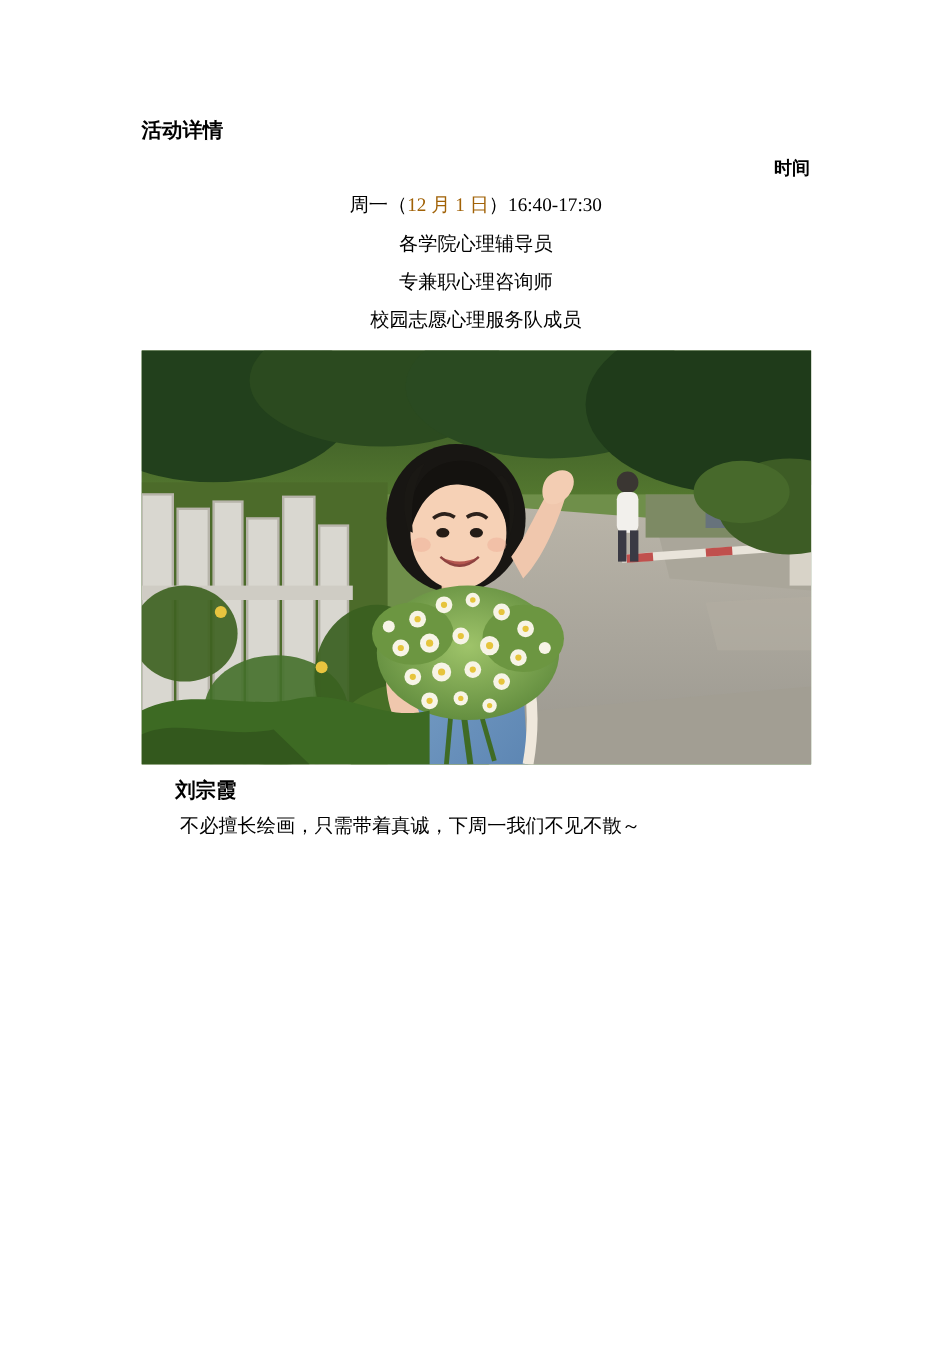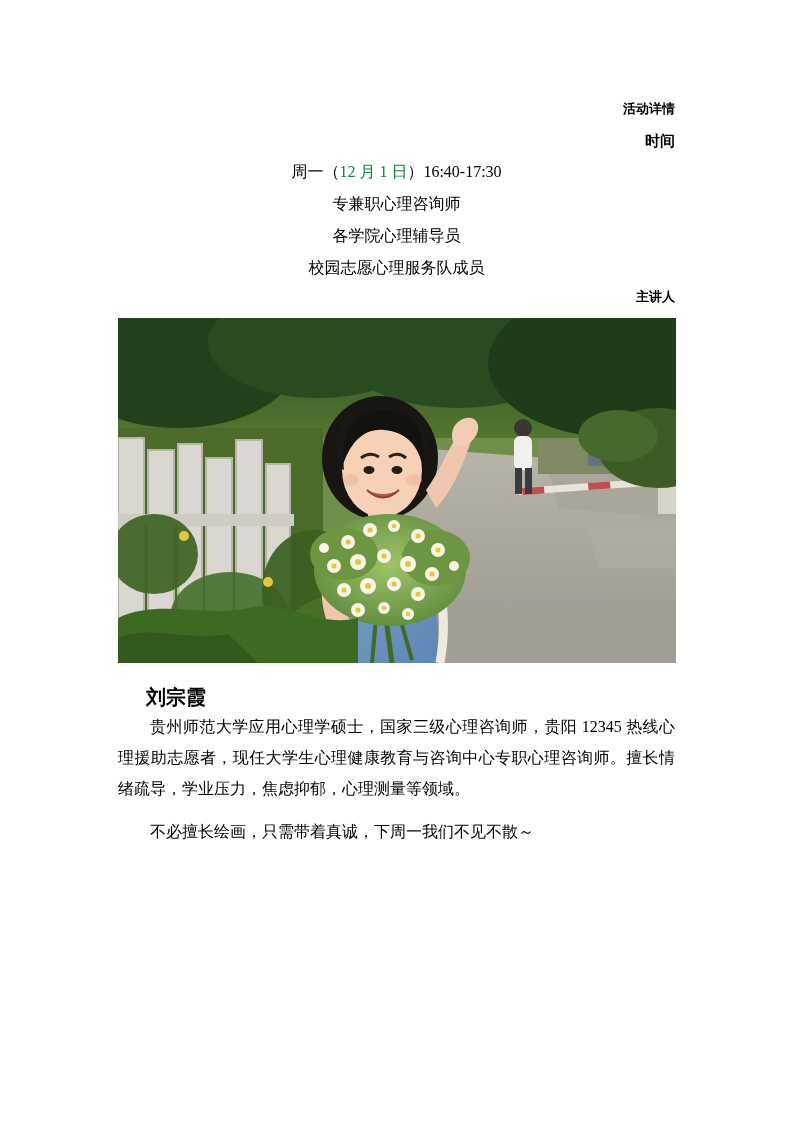--- a/index.html
+++ b/index.html
@@ -17,59 +17,59 @@
   .page {
     position: relative;
     width: 793px;
     height: 1122px;
     box-sizing: border-box;
     padding: 96px 118px 0 118px;
   }
   .section-label {
     font-family: "Liberation Sans", "DejaVu Sans", sans-serif;
     font-weight: bold;
-    font-size: 13px;
+    font-size: 17px;
     line-height: 26px;
-    text-align: right;
+    text-align: left;
     margin: 0 0 4px 0;
   }
   .heading-center {
     font-family: "Liberation Sans", "DejaVu Sans", sans-serif;
     font-weight: bold;
     font-size: 15px;
     line-height: 30px;
     text-align: right;
     margin: 0;
   }
   .body-center {
     font-size: 16px;
     line-height: 32px;
     text-align: center;
     margin: 0;
   }
   .accent {
-    color: #15803d;
+    color: #a16207;
   }
   .photo-wrap {
     margin: 8px 0 6px 0;
     width: 558px;
     height: 345px;
     overflow: hidden;
     position: relative;
     background: #5e7a4a;
   }
   .photo-wrap svg {
     display: block;
   }
   .speaker-name {
     font-family: "Liberation Sans", "DejaVu Sans", sans-serif;
     font-weight: bold;
-    font-size: 20px;
+    font-size: 17px;
     line-height: 28px;
-    margin: 20px 0 0 28px;
+    margin: 8px 0 0 28px;
   }
   .para {
     font-size: 16px;
     line-height: 31px;
     text-align: justify;
     text-indent: 2em;
     margin: 0;
   }
   .para + .para {
     margin-top: 12px;
@@ -81,25 +81,24 @@
 <div class="page">
 
   <div class="section-label">活动详情</div>
 
   <div class="heading-center">时间</div>
   <div class="body-center">
     <span>周一（</span><span class="accent">12 月 1 日</span><span>）</span><span>16:40-17:30</span>
   </div>
 
 
+  <div class="body-center">各学院心理辅导员</div>
   <div class="body-center">专兼职心理咨询师</div>
-  <div class="body-center">各学院心理辅导员</div>
   <div class="body-center">校园志愿心理服务队成员</div>
 
-  <div class="section-label">主讲人</div>
 
   <div class="photo-wrap">
     <svg width="558" height="345" viewBox="0 0 558 345" role="img" aria-label="speaker photo">
       <defs>
         <linearGradient id="road" x1="0" y1="0" x2="0" y2="1">
           <stop offset="0%" stop-color="#b9b4a8"></stop>
           <stop offset="100%" stop-color="#9a978f"></stop>
         </linearGradient>
         <linearGradient id="trees" x1="0" y1="0" x2="0" y2="1">
           <stop offset="0%" stop-color="#2f4a22"></stop>
@@ -244,16 +243,15 @@
         </g>
       </g>
 
       <path d="M0 300 C40 280 90 300 130 290 C170 282 200 310 240 300 L240 345 L0 345 Z" fill="#3d6a23"></path>
       <path d="M0 320 C30 306 70 324 110 316 L140 345 L0 345 Z" fill="#33581d"></path>
     </svg>
   </div>
 
   <div class="speaker-name">刘宗霞</div>
 
-  <p class="para">贵州师范大学应用心理学硕士，国家三级心理咨询师，贵阳 12345 热线心理援助志愿者，现任大学生心理健康教育与咨询中心专职心理咨询师。擅长情绪疏导，学业压力，焦虑抑郁，心理测量等领域。</p>
   <p class="para">不必擅长绘画，只需带着真诚，下周一我们不见不散～</p>
 
 </div>
 
 </body></html>

